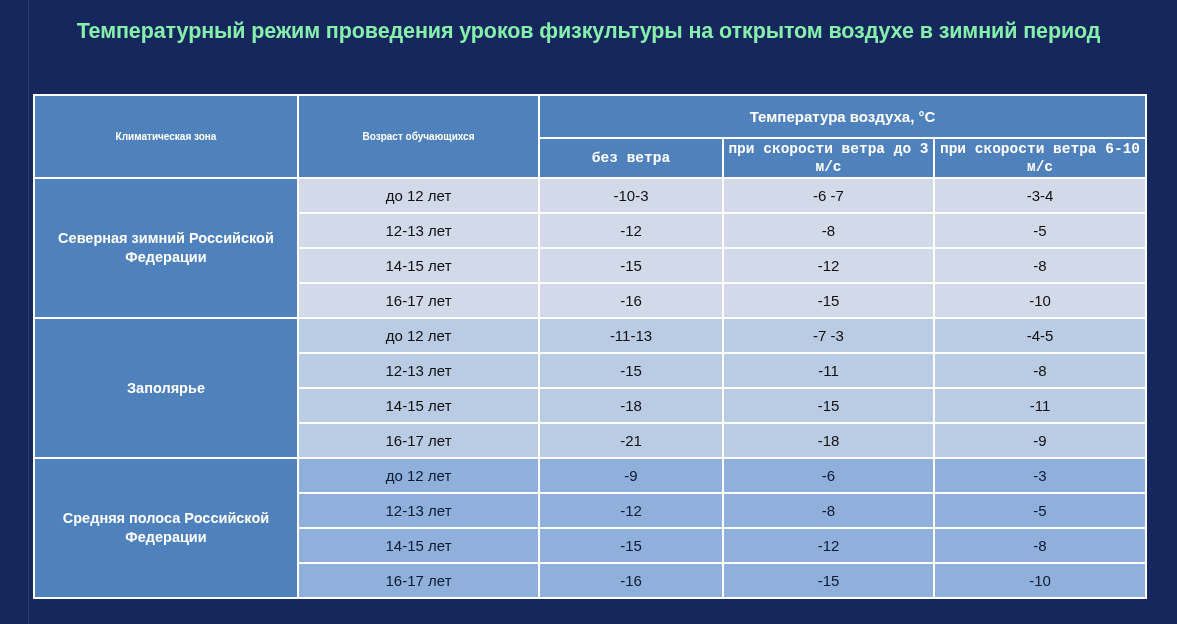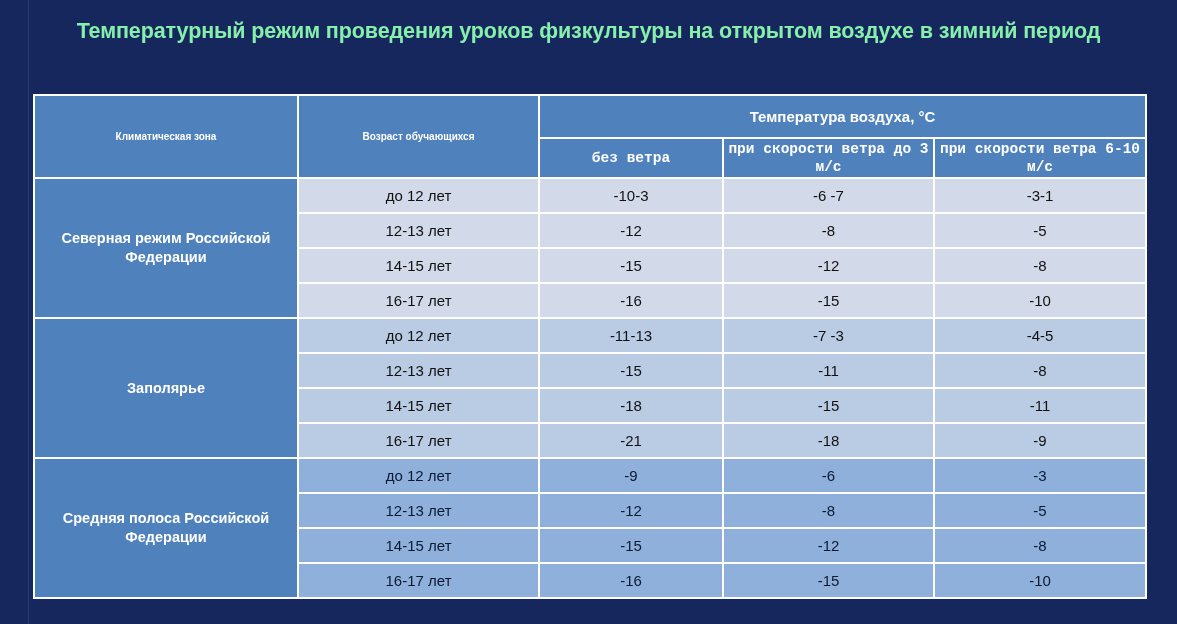--- a/index.html
+++ b/index.html
@@ -122,25 +122,25 @@
     </tr>
     <tr>
       <th class="hd hd-sub">без ветра</th>
       <th class="hd hd-sub">при скорости ветра до 3 м/с</th>
       <th class="hd hd-sub">при скорости ветра 6-10 м/с</th>
     </tr>
   </thead>
 
   <tbody class="blk0">
     <tr>
-      <td class="zone" rowspan="4">Северная режим Российской Федерации</td>
+      <td class="zone" rowspan="4">Северная зимний Российской Федерации</td>
       <td class="data">до 12 лет</td>
       <td class="data">-10-3</td>
       <td class="data">-6 -7</td>
-      <td class="data">-3-1</td>
+      <td class="data">-3-4</td>
     </tr>
     <tr>
       <td class="data">12-13 лет</td>
       <td class="data">-12</td>
       <td class="data">-8</td>
       <td class="data">-5</td>
     </tr>
     <tr>
       <td class="data">14-15 лет</td>
       <td class="data">-15</td>

